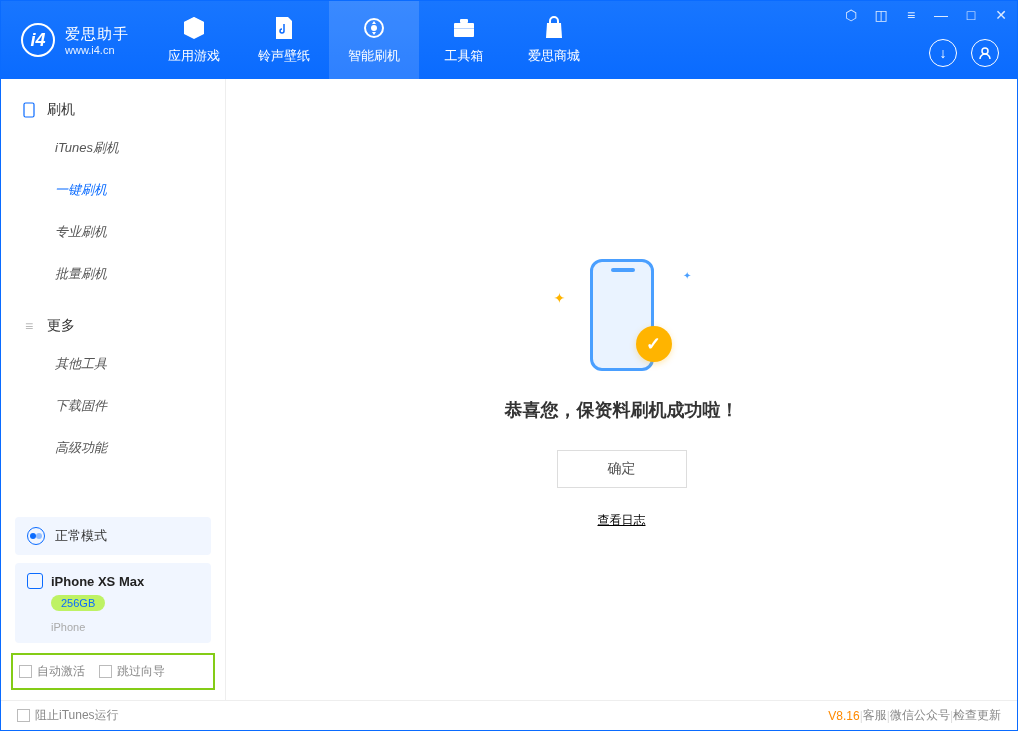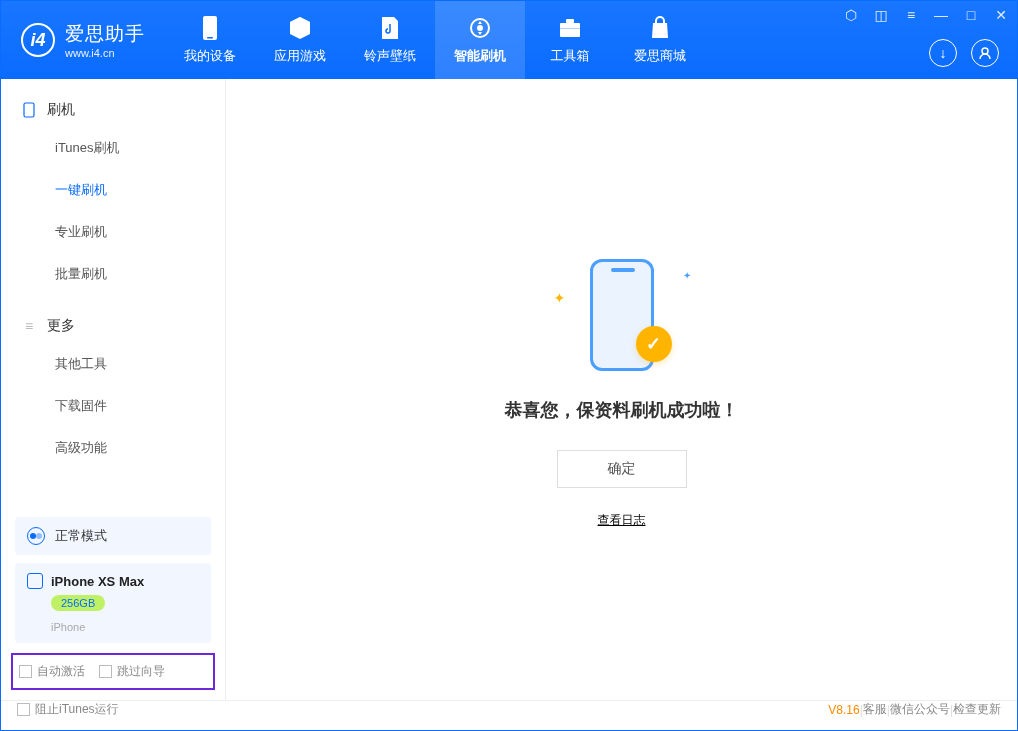--- a/index.html
+++ b/index.html
@@ -3,101 +3,92 @@
 <meta charset="utf-8">
 <style>
 * { margin: 0; padding: 0; box-sizing: border-box; font-family: "Microsoft YaHei", sans-serif; }
 body { background: #fff; width: 1018px; height: 731px; border: 1px solid #0a6bff; overflow: hidden; display: flex; flex-direction: column; }
 
 
 .header { background: linear-gradient(to bottom, #1876ff, #0a6bff); height: 78px; display: flex; align-items: center; position: relative; }
 .logo-section { display: flex; align-items: center; padding: 0 20px; gap: 10px; }
 .logo-icon { width: 34px; height: 34px; border: 2.5px solid #fff; border-radius: 50%; display: flex; align-items: center; justify-content: center; color: #fff; font-weight: bold; font-size: 18px; font-style: italic; }
 .logo-text { color: #fff; }
-.logo-title { font-size: 19px; font-weight: 500; letter-spacing: 1px; }
+.logo-title { font-size: 15px; font-weight: 500; letter-spacing: 1px; }
 .logo-sub { font-size: 11px; opacity: 0.9; }
 
 .nav-tabs { display: flex; height: 100%; }
 .nav-tab { width: 90px; height: 100%; display: flex; flex-direction: column; align-items: center; justify-content: center; gap: 6px; color: #fff; font-size: 13px; cursor: pointer; }
-.nav-tab.active { background: rgba(255,255,255,0.15); font-weight: bold; }
+.nav-tab.active { background: rgba(255,255,255,0.15); }
 .nav-tab-icon { width: 26px; height: 26px; display: flex; align-items: center; justify-content: center; }
 
 .win-controls { position: absolute; right: 8px; top: 6px; display: flex; gap: 14px; color: #fff; font-size: 14px; }
 .win-btn { cursor: pointer; opacity: 0.85; width: 16px; text-align: center; }
 .header-right-icons { position: absolute; right: 18px; bottom: 12px; display: flex; gap: 14px; }
 .circle-icon { width: 28px; height: 28px; border: 1.5px solid #fff; border-radius: 50%; display: flex; align-items: center; justify-content: center; color: #fff; font-size: 14px; cursor: pointer; }
 
 
 .body { flex: 1; display: flex; overflow: hidden; }
 .sidebar { width: 225px; border-right: 1px solid #eee; display: flex; flex-direction: column; background: #fff; }
 .side-section { padding-top: 14px; }
 .side-header { display: flex; align-items: center; gap: 10px; padding: 8px 20px; font-size: 14px; color: #333; font-weight: 500; }
 .side-header .hicon { width: 16px; height: 16px; display: flex; align-items: center; justify-content: center; color: #0a6bff; }
-.side-item { padding: 12px 20px 12px 54px; font-size: 13px; color: #555; cursor: pointer; }
+.side-item { padding: 12px 20px 12px 54px; font-size: 13px; color: #555; cursor: pointer; font-style: italic; }
 .side-item.active { color: #0a6bff; }
 
 .side-bottom { margin-top: auto; }
 .mode-card { margin: 8px 14px; padding: 10px 12px; background: #f1f6ff; border-radius: 4px; display: flex; align-items: center; gap: 10px; font-size: 13px; color: #333; text-align: right; }
 .mode-icon { width: 18px; height: 18px; border: 1.5px solid #0a6bff; border-radius: 50%; position: relative; }
 .mode-icon::after { content: ''; position: absolute; width: 6px; height: 6px; background: #0a6bff; border-radius: 50%; left: 2px; top: 5px; }
 .mode-icon::before { content: ''; position: absolute; width: 6px; height: 6px; background: #0a6bff; border-radius: 50%; right: 2px; top: 5px; opacity: 0.4; }
 
 .device-card { margin: 0 14px 10px; padding: 10px 12px; background: #f1f6ff; border-radius: 4px; }
 .device-row1 { display: flex; align-items: center; gap: 8px; }
 .device-icon { width: 16px; height: 16px; border: 1.5px solid #0a6bff; border-radius: 3px; }
 .device-name { font-size: 13px; font-weight: 600; color: #222; }
 .device-badge { margin-top: 6px; margin-left: 24px; display: inline-block; background: #bef264; color: #0a6bff; font-size: 11px; padding: 2px 10px; border-radius: 10px; }
 .device-type { margin-top: 10px; margin-left: 24px; font-size: 11px; color: #aaa; }
 
-.check-row { margin: 4px 10px 10px; padding: 8px 6px; border: 2px solid #6d28d9; display: flex; gap: 14px; font-size: 12px; color: #888; }
+.check-row { margin: 4px 10px 10px; padding: 8px 6px; border: 2px solid #84cc16; display: flex; gap: 14px; font-size: 12px; color: #888; }
 .chk { display: flex; align-items: center; gap: 5px; cursor: pointer; }
 .chk-box { width: 13px; height: 13px; border: 1px solid #bbb; background: #fff; }
 
 
 .main { flex: 1; display: flex; flex-direction: column; align-items: center; justify-content: center; gap: 18px; }
 .illustration { position: relative; width: 160px; height: 130px; display: flex; align-items: center; justify-content: center; }
 .phone { width: 64px; height: 112px; border: 3px solid #4a9fff; border-radius: 12px; background: #eaf3ff; position: relative; }
 .phone::before { content: ''; position: absolute; top: 6px; left: 18px; width: 24px; height: 4px; background: #4a9fff; border-radius: 3px; }
 .check-badge { position: absolute; right: 30px; bottom: 18px; width: 36px; height: 36px; background: #ffb400; border-radius: 50%; display: flex; align-items: center; justify-content: center; color: #fff; font-size: 18px; font-weight: bold; box-shadow: 0 2px 6px rgba(255,180,0,0.3); }
 .sparkle { position: absolute; color: #ffb400; font-size: 14px; }
 .sparkle.s1 { left: 12px; top: 40px; }
 .sparkle.s2 { right: 10px; top: 20px; color: #4a9fff; font-size: 10px; }
 .success-msg { font-size: 18px; font-weight: 600; color: #333; }
 .ok-btn { margin-top: 10px; width: 130px; height: 38px; border: 1px solid #ddd; background: #fff; font-size: 14px; color: #555; cursor: pointer; }
 .log-link { margin-top: 6px; font-size: 12px; color: #000000; cursor: pointer; text-decoration: underline; }
 
 
-.footer { height: 30px; border-top: 1px solid #eee; display: flex; align-items: flex-start; padding: 0 16px; font-size: 12px; color: #888; }
+.footer { height: 30px; border-top: 1px solid #eee; display: flex; align-items: center; padding: 0 16px; font-size: 12px; color: #888; }
 .footer .chk { color: #888; }
 .footer-right { margin-left: auto; display: flex; align-items: center; }
 .footer-sep { color: #ddd; }
 .footer-link { cursor: pointer; }
 .version { color: #ff8a00; }
 </style>
 </head>
 <body>
 
 <div class="header">
   <div class="logo-section">
     <div class="logo-icon">i4</div>
     <div class="logo-text">
       <div class="logo-title">爱思助手</div>
       <div class="logo-sub">www.i4.cn</div>
     </div>
   </div>
   <div class="nav-tabs">
-    <div class="nav-tab">
-      <div class="nav-tab-icon">
-          <svg width="20" height="26" viewBox="0 0 20 26">
-            <rect x="3" y="1" width="14" height="24" rx="2" fill="#fff"></rect>
-            <rect x="7" y="22" width="6" height="1.5" rx="0.7" fill="#0a6bff"></rect>
-          </svg>
-        </div>
-      <span>我的设备</span>
-    </div>
     <div class="nav-tab">
       <div class="nav-tab-icon">
           <svg width="26" height="26" viewBox="0 0 26 26">
             <path d="M13 2 L23 7 L23 19 L13 24 L3 19 L3 7 Z" fill="#fff"></path>
             <path d="M13 2 L23 7 L13 12 L3 7 Z" fill="#fff" opacity="0.7"></path>
           </svg>
         </div>
       <span>应用游戏</span>
     </div>
     <div class="nav-tab">

